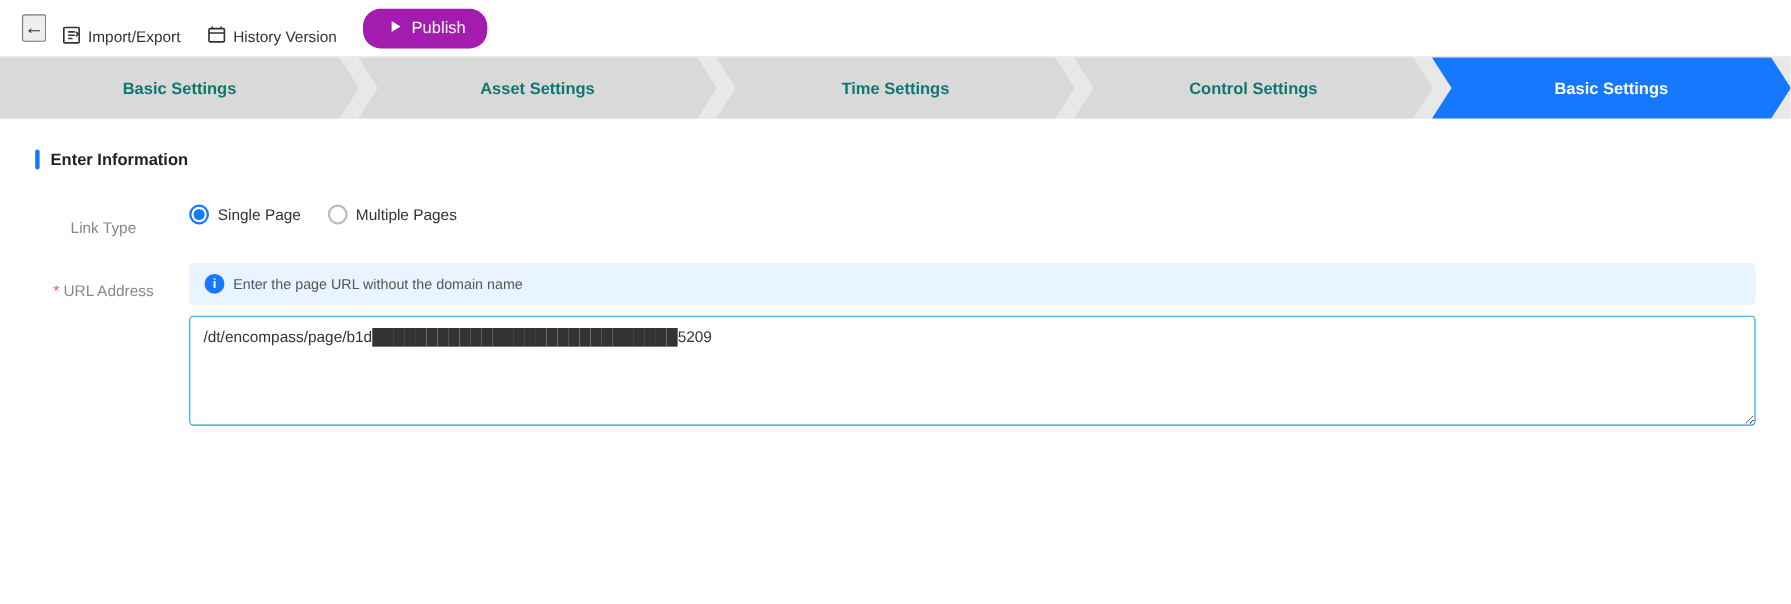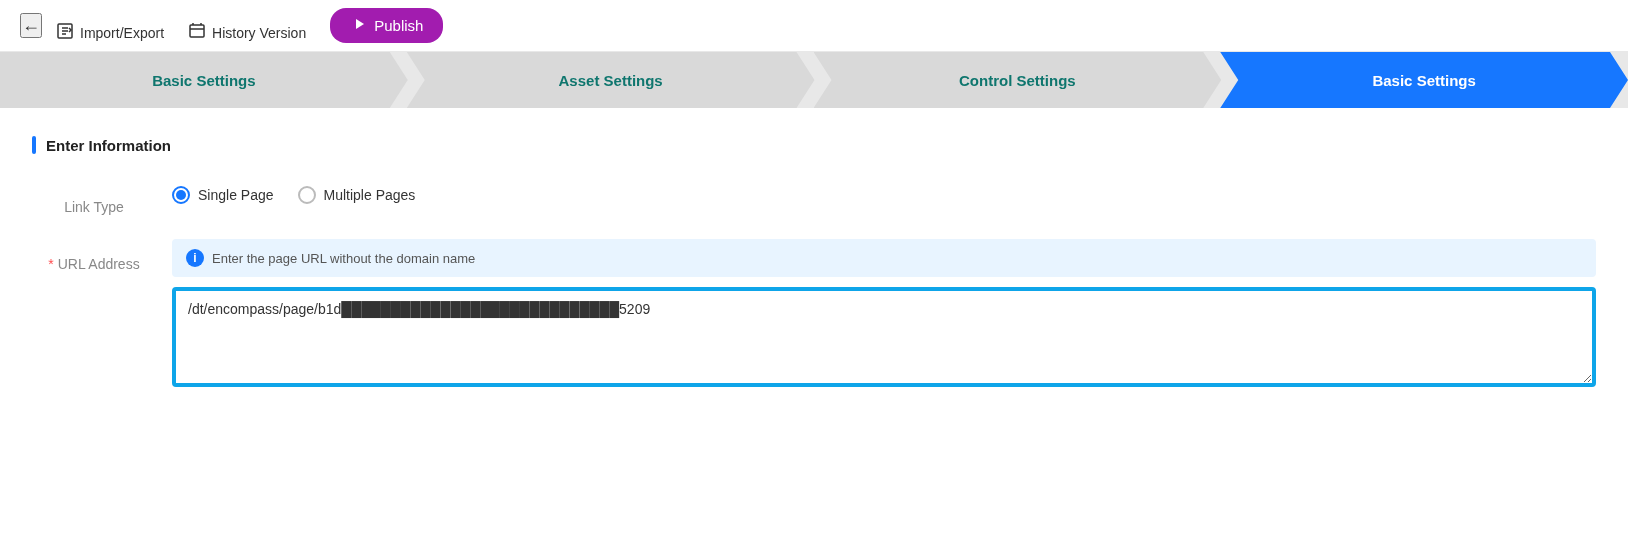--- a/index.html
+++ b/index.html
@@ -199,21 +199,21 @@
       justify-content: center;
       font-size: 12px;
       font-weight: bold;
       flex-shrink: 0;
     }
 
     
     .url-textarea {
       width: 100%;
       min-height: 100px;
-      border: 4px solid #0ea5e9;
+      border: 1px solid #0ea5e9;
       border-radius: 4px;
       padding: 10px 12px;
       font-size: 14px;
       color: #333;
       resize: vertical;
       outline: none;
       font-family: inherit;
     }
   </style>
 </head>
@@ -255,20 +255,23 @@
 </div>
 
 <div class="step-nav">
   <div class="step-item">
     <span>Basic Settings</span>
   </div>
   <div class="step-item">
     <span>Asset Settings</span>
   </div>
   <div class="step-item">
+    <span>Time Settings</span>
+  </div>
+  <div class="step-item">
     <span>Control Settings</span>
   </div>
   <div class="step-item active">
     <span>Basic Settings</span>
   </div>
 </div>
 
 <div class="content">
 
   <div class="section-title">

